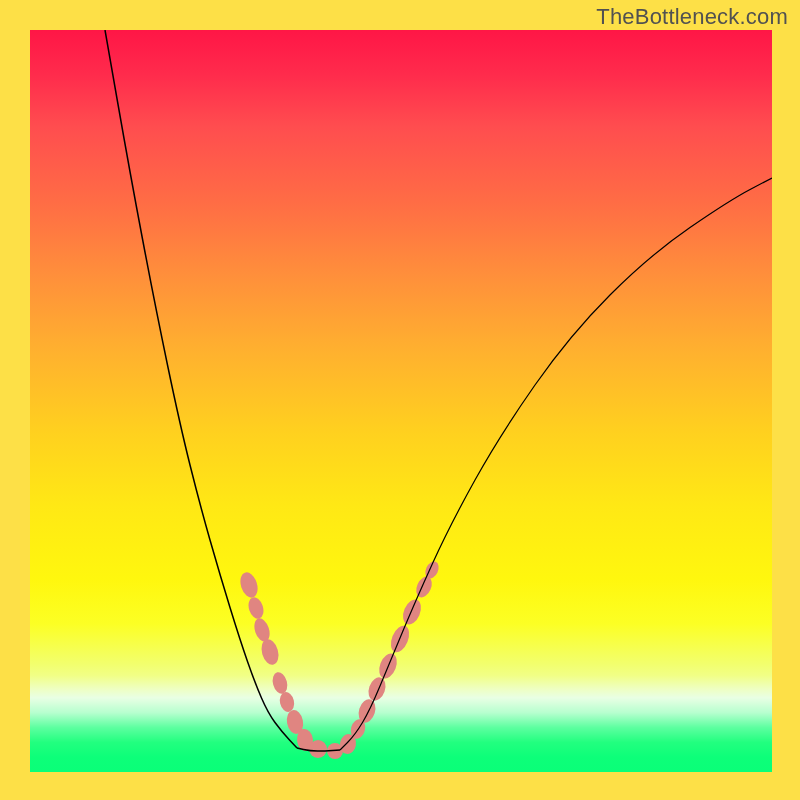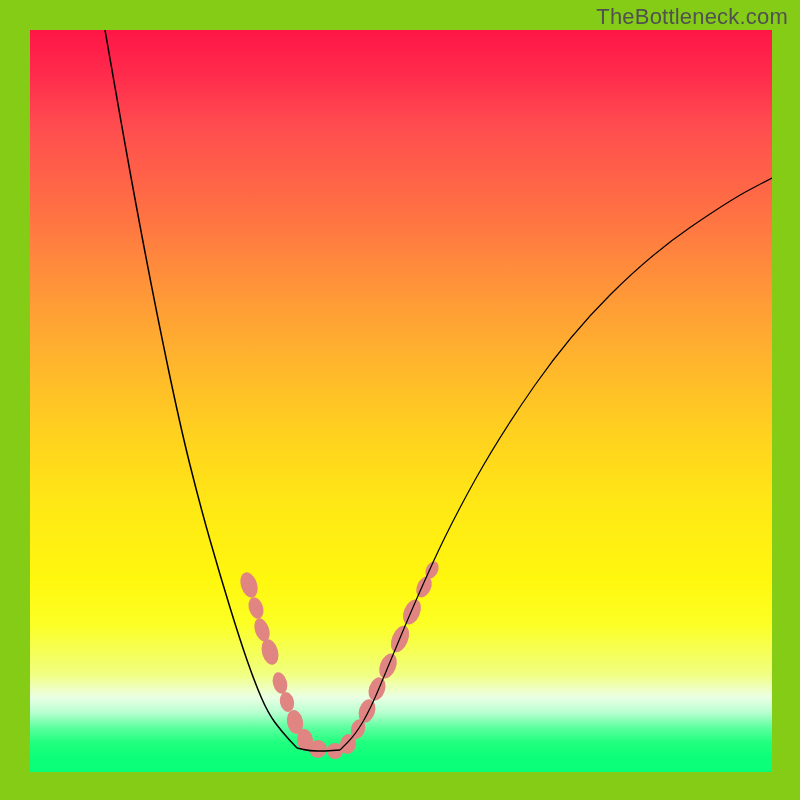--- a/index.html
+++ b/index.html
@@ -7,21 +7,21 @@
     padding: 0;
     width: 800px;
     height: 800px;
     overflow: hidden;
     background: #000;
   }
   .frame {
     position: relative;
     width: 800px;
     height: 800px;
-    background: #84cc16;
+    background: #fde047;
   }
   .watermark {
     position: absolute;
     top: 4px;
     right: 12px;
     color: #515151;
     font-family: Arial, Helvetica, sans-serif;
     font-size: 22px;
     letter-spacing: 0.2px;
     font-weight: 400;

